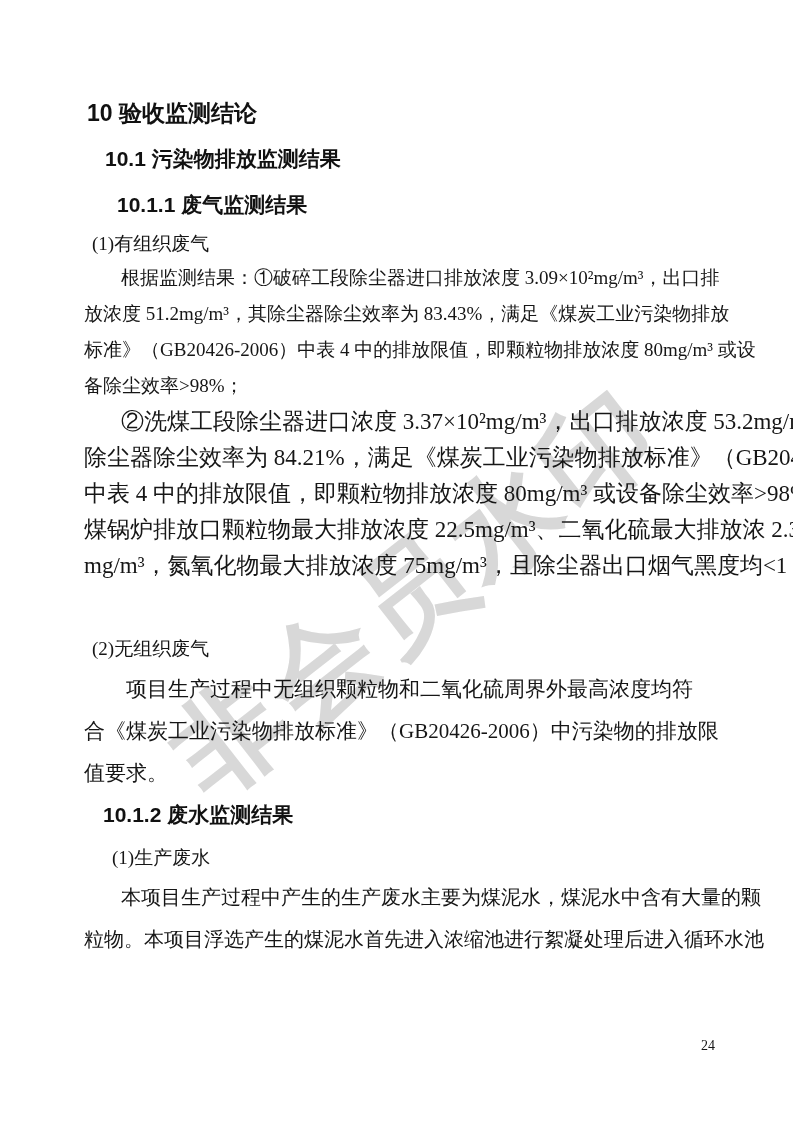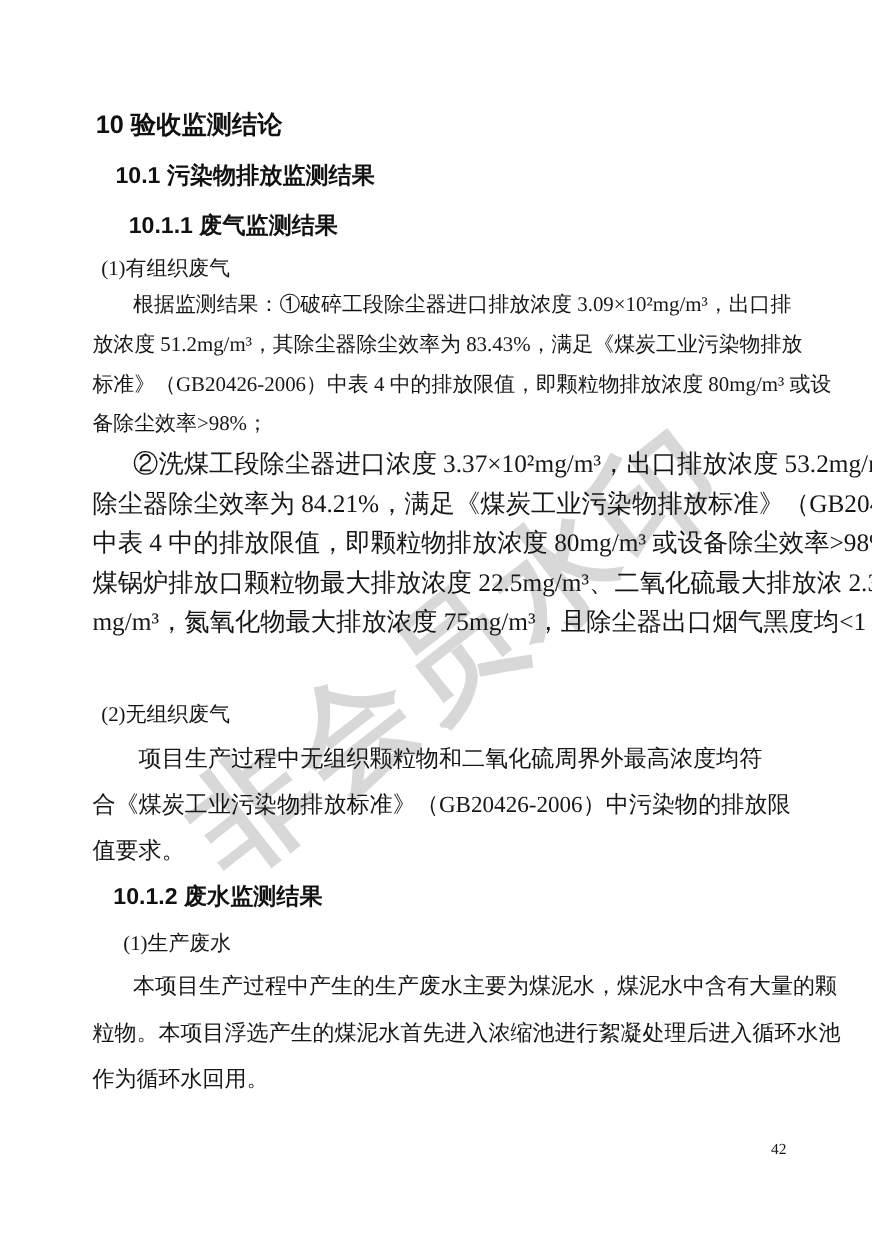--- a/index.html
+++ b/index.html
@@ -110,18 +110,17 @@
     <div class="line">值要求。</div>
   </div>
 
   <h3 class="hd h3b">10.1.2 废水监测结果</h3>
 
   <div class="label lab3">(1)生产废水</div>
 
   <div class="para para-d">
     <div class="line ind">本项目生产过程中产生的生产废水主要为煤泥水，煤泥水中含有大量的颗</div>
     <div class="line">粒物。本项目浮选产生的煤泥水首先进入浓缩池进行絮凝处理后进入循环水池</div>
-    <div class="line">作为循环水回用。</div>
   </div>
 
-  <div class="pagenum">42</div>
+  <div class="pagenum">24</div>
 
 </div>
 
 </body></html>

